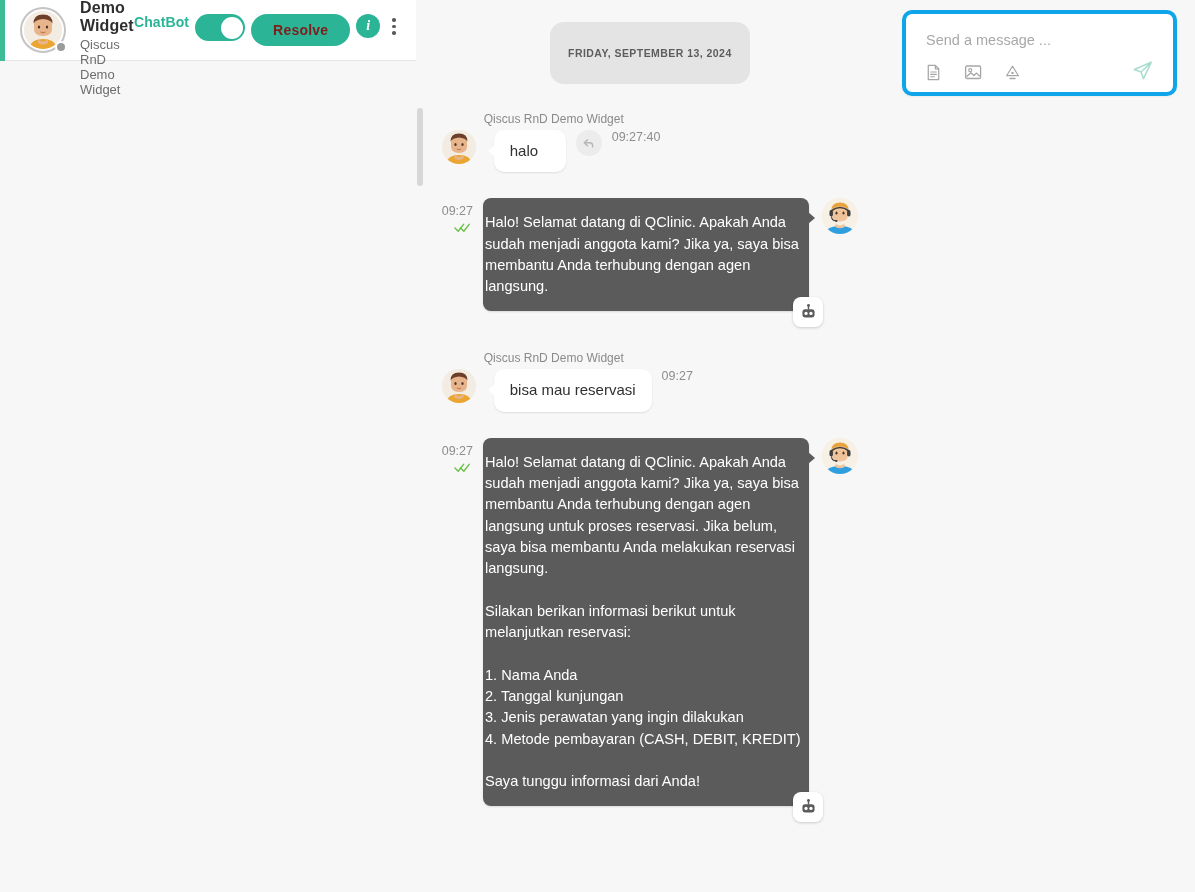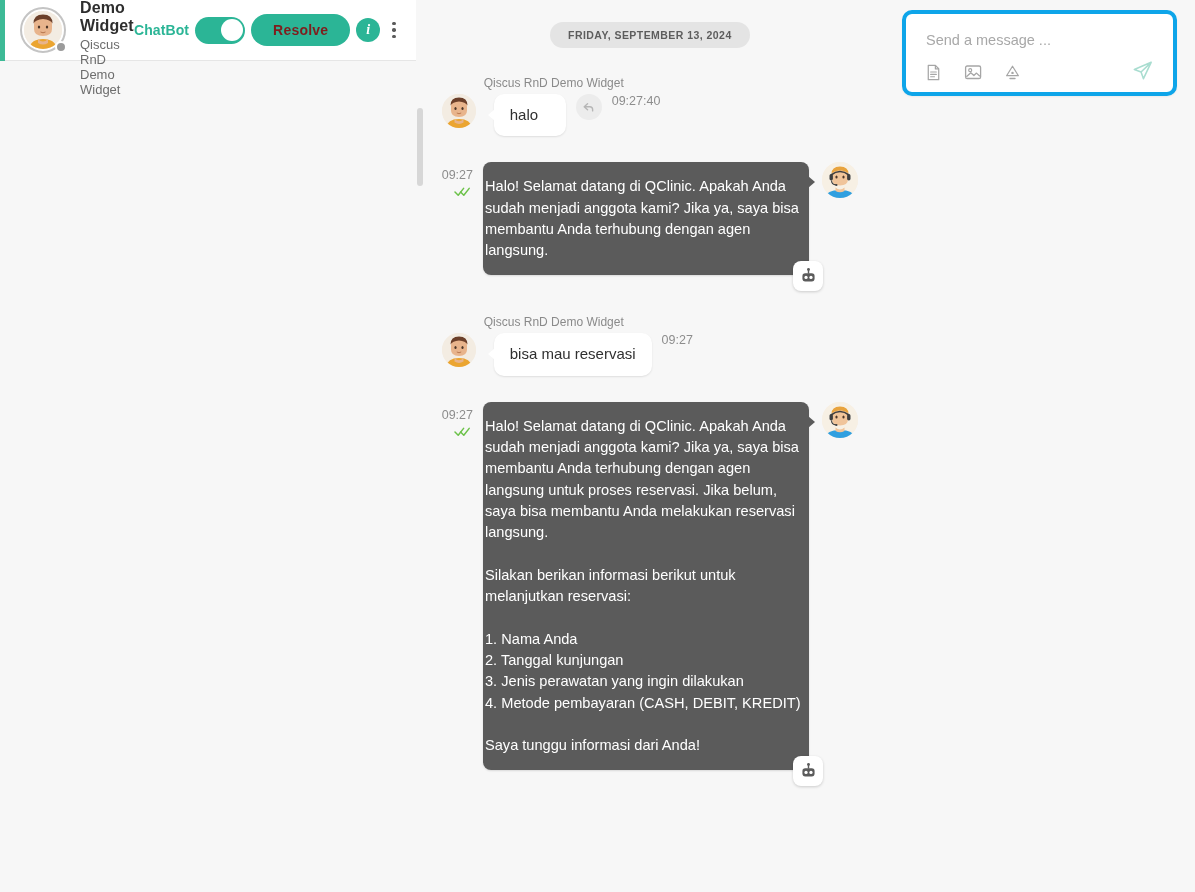--- a/index.html
+++ b/index.html
@@ -54,21 +54,21 @@
     position: absolute;
     right: -1px; bottom: 0px;
     width: 12px; height: 12px;
     border-radius: 50%;
     background: #9b9b9b;
     border: 2px solid #ffffff;
   }
   .hdr-text { display: flex; flex-direction: column; justify-content: center; gap: 2px; }
   .hdr-title { font-size: 16px; font-weight: bold; color: #2e2e2e; letter-spacing: .1px; }
   .hdr-sub { font-size: 13px; color: #6d6d6d; }
-  .hdr-right { margin-left: auto; display: flex; align-items: center; gap: 6px; }
+  .hdr-right { margin-left: auto; display: flex; align-items: flex-start; gap: 6px; }
   .chatbot-label { font-size: 14px; font-weight: bold; color: #2bb596; letter-spacing: .1px; }
   .toggle {
     width: 50px; height: 27px; border-radius: 14px;
     background: #2bb596; position: relative; cursor: pointer;
   }
   .toggle .knob {
     position: absolute; top: 2.5px; right: 2.5px;
     width: 22px; height: 22px; border-radius: 50%;
     background: #ffffff;
   }
@@ -100,21 +100,21 @@
   .scroll-thumb {
     position: absolute; left: 1px; top: 108px;
     width: 6px; height: 78px; border-radius: 3px;
     background: #d7d7d7;
     cursor: pointer;
   }
   .date-sep { display: flex; justify-content: center; margin: 4px 0 28px; }
   .date-pill {
     background: #e4e4e4; color: #5d5d5d;
     font-size: 10.5px; font-weight: bold; letter-spacing: .45px;
-    padding: 7px 18px; border-radius: 14px;
+    padding: 25px 18px; border-radius: 14px;
   }
 
   .row { display: flex; padding: 0 26px; margin-bottom: 10px; }
   .row.in { justify-content: flex-start; }
   .row.out { justify-content: flex-end; }
 
   .msg-avatar {
     width: 34px; height: 34px; border-radius: 50%;
     flex: 0 0 34px; overflow: hidden; background: #f3ece2;
     position: relative;

